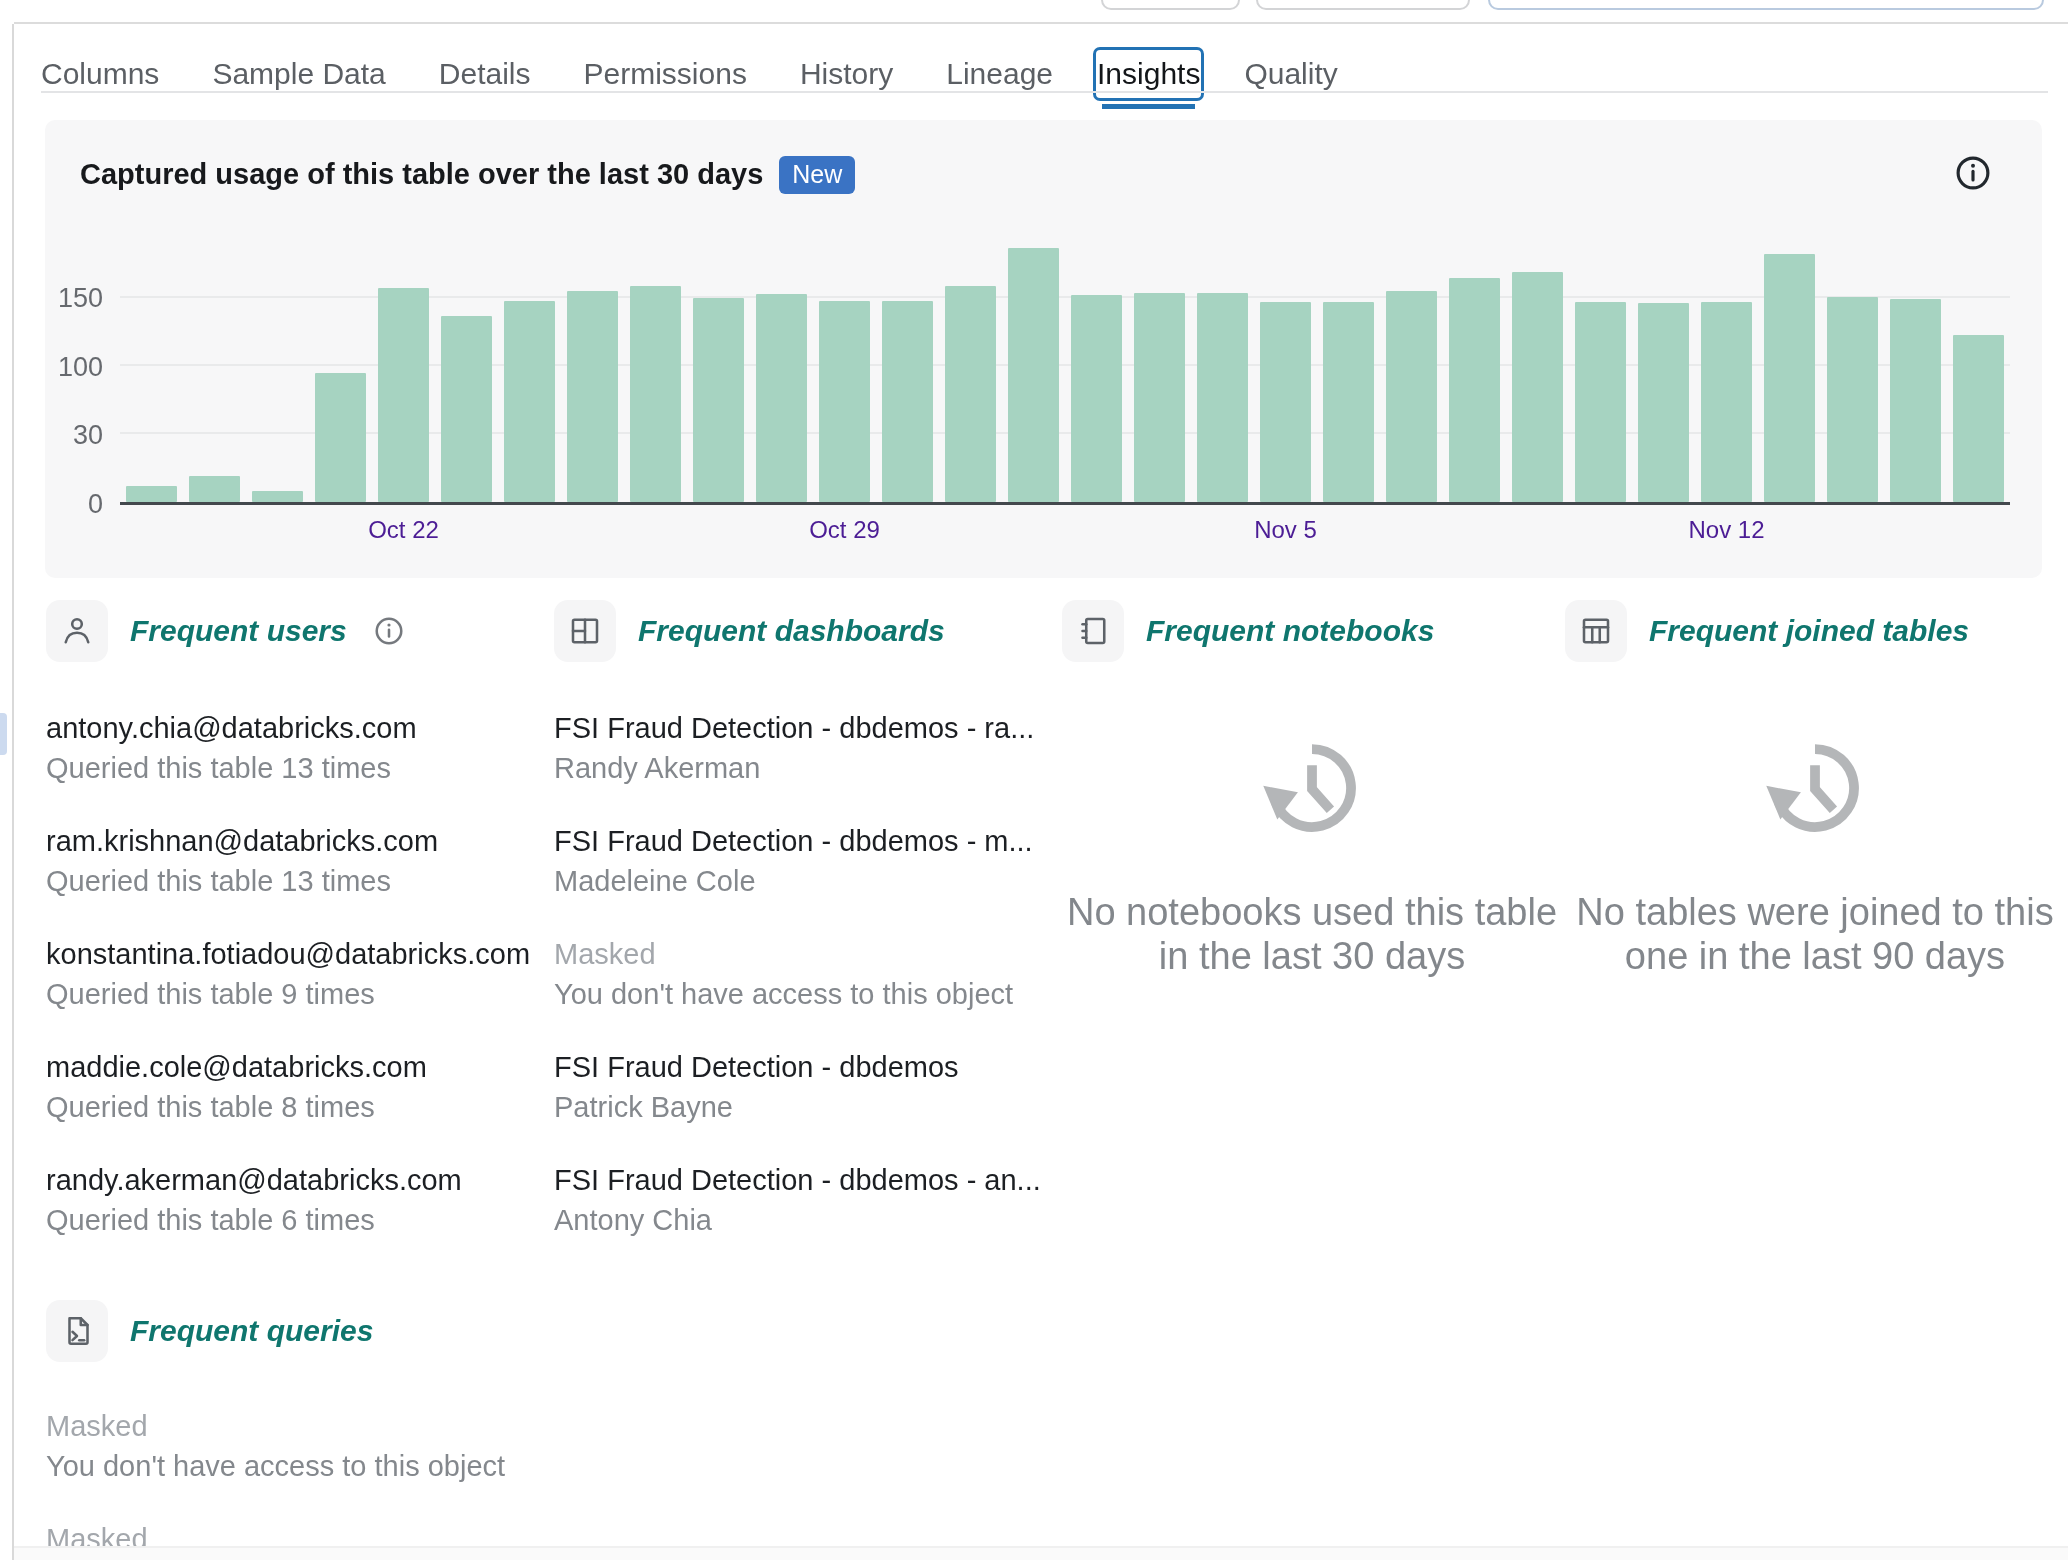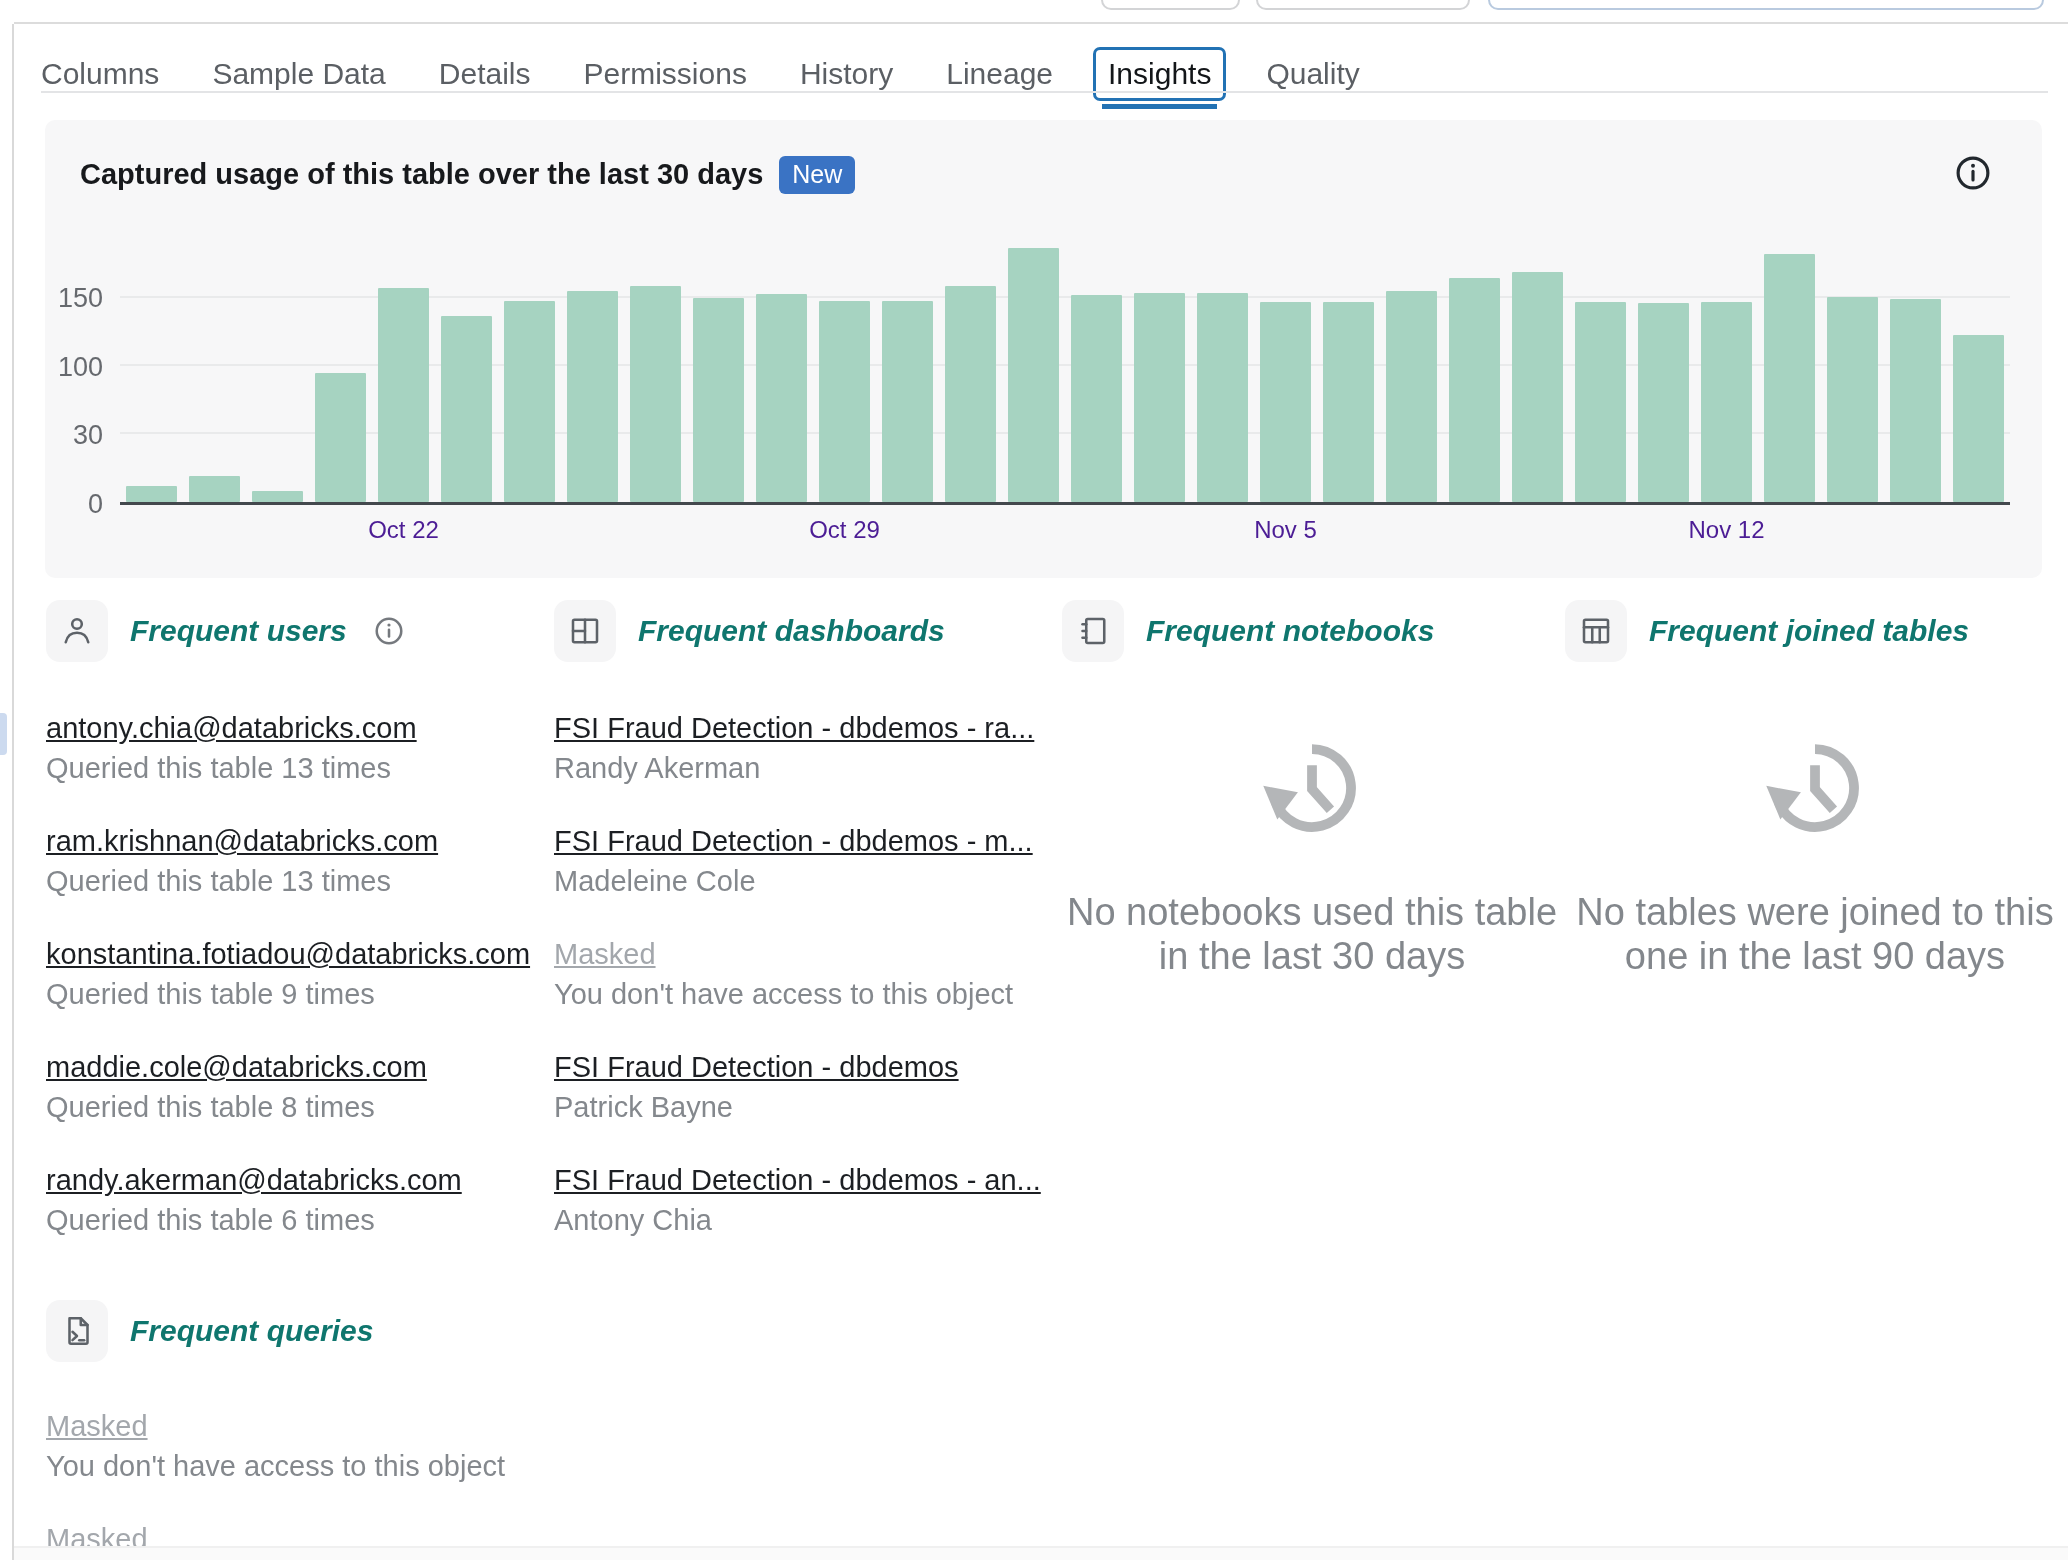--- a/index.html
+++ b/index.html
@@ -19,21 +19,21 @@
 
   .top-divider { position:absolute; left:14px; right:0; top:22px; height:2px; background:#dcdcdc; }
 
   
   .tabbar { position:absolute; left:41px; top:25px; height:66px; display:flex; gap:53px; align-items:center;margin-top:16px; }
   .tabbar-border { position:absolute; left:41px; top:91px; width:2007px; height:2px; background:#e3e4e6; }
   .tab { position:relative; height:100%; display:flex; align-items:center; background:none; border:none;
     font-family:inherit; font-size:30px; font-weight:500; color:#5b5f64; cursor:pointer; }
   .tab .tab-label { white-space:nowrap; }
   .tab.selected { color:#131619; }
-  .tab.selected .tab-label { border:3px solid #2272b4; border-radius:7px; padding:7px 12px; margin:-7px -13px; background:#fff; }
+  .tab.selected .tab-label { border:3px solid #2272b4; border-radius:7px; padding:7px 1px; margin:-7px -13px; background:#fff; }
   .tab.selected::after { content:""; position:absolute; left:-4px; right:-4px; bottom:-2px; height:5px; background:#2272b4; }
 
   
   .panel { position:absolute; left:45px; top:120px; width:1997px; height:458px; background:#f7f7f8; border-radius:10px; }
   .panel-head { position:absolute; left:35px; top:36px; display:flex; align-items:center; gap:16px; }
   .panel-title { font-size:29px; font-weight:700; color:#17191c; }
   .badge { font-size:25px; font-weight:500; color:#fff; background:#3a73c4; border-radius:6px; padding:5px 13px; line-height:1.1; }
   .panel-info { position:absolute; right:50px; top:34px; width:38px; height:38px; cursor:pointer; }
 
   
@@ -50,21 +50,21 @@
   
   .col { position:absolute; top:600px; width:500px; }
   .col-1 { left:46px; } .col-2 { left:554px; } .col-3 { left:1062px; } .col-4 { left:1565px; }
   .col-head { display:flex; align-items:center; gap:22px; }
   .icon-sq { width:62px; height:62px; background:#f5f5f6; border-radius:14px; display:flex; align-items:center; justify-content:center; flex:0 0 auto; }
   .col-title { font-size:30px; font-weight:700; color:#0f766e; white-space:nowrap;font-style:italic; }
   .small-info { width:32px; height:32px; margin-left:4px; cursor:pointer; flex:0 0 auto; }
 
   .col-list { margin-top:46px; }
   .list-item { margin-bottom:33px; }
-  .item-primary { font-size:29px; color:#1c1f23; line-height:40px; white-space:nowrap;text-decoration:underline; }
+  .item-primary { font-size:29px; color:#1c1f23; line-height:40px; white-space:nowrap; }
   .item-secondary { font-size:29px; color:#84888d; line-height:40px; white-space:nowrap; }
   .item-primary.masked { color:#a3a7ac; }
 
   .empty-state { margin-top:74px; text-align:center; }
   .empty-state svg { width:104px; height:104px; }
   .empty-text { margin:46px auto 0; font-size:38px; line-height:44px; color:#83878c; max-width:510px; }
 
   
   .queries { position:absolute; left:46px; top:1300px; width:900px; }
 

